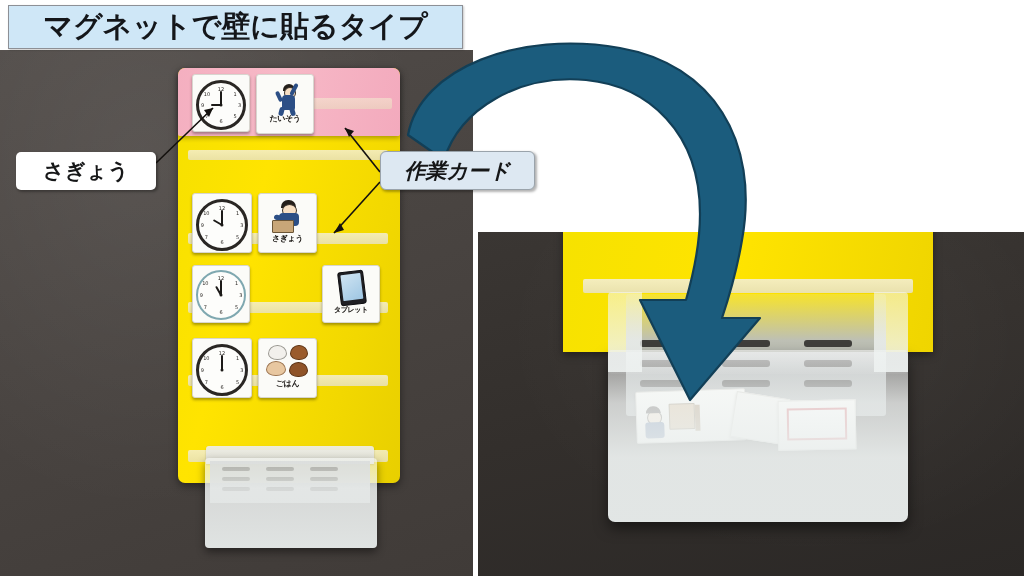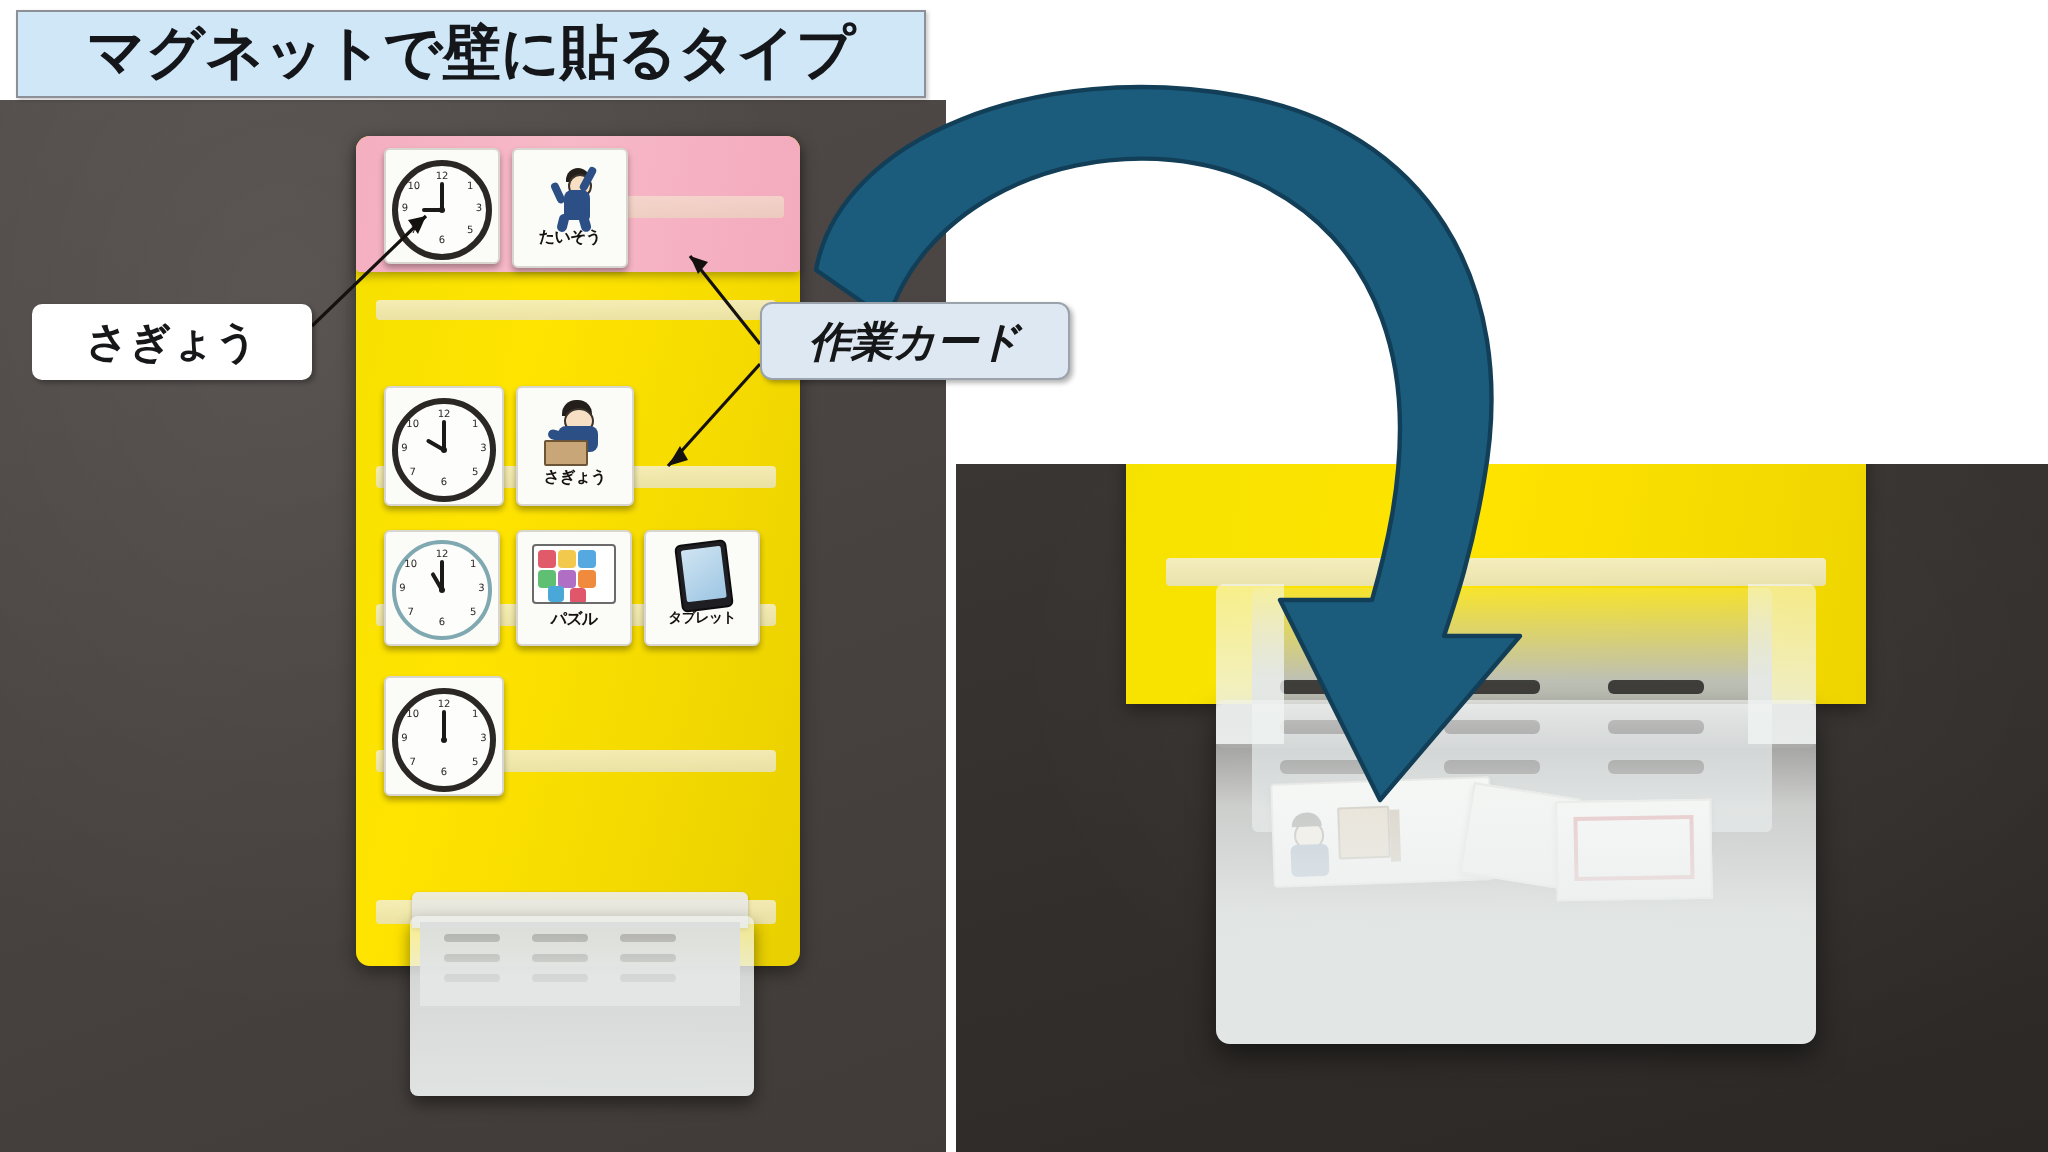--- a/index.html
+++ b/index.html
@@ -165,35 +165,20 @@
         <div class="num" style="left:50%;top:88%;">6</div>
         <div class="num" style="left:16%;top:76%;">7</div>
         <div class="num" style="left:7%;top:50%;">9</div>
         <div class="num" style="left:16%;top:24%;">10</div>
         <div class="hand" style="width:1.6px;height:15px;left:50%;top:calc(50% - 15px);margin-left:-0.8px;transform:rotate(0deg);"></div>
         <div class="hand" style="width:2px;height:10px;left:50%;top:calc(50% - 10px);margin-left:-1px;transform:rotate(330deg);"></div>
         <div class="pivot"></div>
       </div>
     </div>
 
-    <div class="card" style="left:258px;top:215px;width:56px;height:56px;">
-      <div class="pic" style="width:100%;height:40px;">
-        <div class="puzzle" style="left:7px;top:6px;right:7px;bottom:4px;">
-          <div style="position:absolute;left:2px;top:2px;width:9px;height:9px;background:#e05a6a;border-radius:2px;"></div>
-          <div style="position:absolute;left:12px;top:2px;width:9px;height:9px;background:#f2c94c;border-radius:2px;"></div>
-          <div style="position:absolute;left:22px;top:2px;width:9px;height:9px;background:#56a8e0;border-radius:2px;"></div>
-          <div style="position:absolute;left:2px;top:12px;width:9px;height:9px;background:#5fbf72;border-radius:2px;"></div>
-          <div style="position:absolute;left:12px;top:12px;width:9px;height:9px;background:#b06fc4;border-radius:2px;"></div>
-          <div style="position:absolute;left:22px;top:12px;width:9px;height:9px;background:#f08a3c;border-radius:2px;"></div>
-          <div style="position:absolute;left:7px;top:20px;width:8px;height:8px;background:#4aa8d8;border-radius:2px;"></div>
-          <div style="position:absolute;left:18px;top:21px;width:8px;height:8px;background:#e0566a;border-radius:2px;"></div>
-        </div>
-      </div>
-      <div class="card-label">パズル</div>
-    </div>
 
     <div class="card" style="left:322px;top:215px;width:56px;height:56px;">
       <div class="pic" style="width:100%;height:40px;">
         <div class="tablet" style="left:16px;top:5px;width:24px;height:32px;transform:rotate(-7deg);">
           <div class="tablet-screen"></div>
         </div>
       </div>
       <div class="card-label" style="font-size:7px;">タブレット</div>
     </div>
 
@@ -206,20 +191,29 @@
         <div class="num" style="left:50%;top:88%;">6</div>
         <div class="num" style="left:16%;top:76%;">7</div>
         <div class="num" style="left:7%;top:50%;">9</div>
         <div class="num" style="left:16%;top:24%;">10</div>
         <div class="hand" style="width:1.6px;height:15px;left:50%;top:calc(50% - 15px);margin-left:-0.8px;transform:rotate(0deg);"></div>
         <div class="hand" style="width:2px;height:10px;left:50%;top:calc(50% - 10px);margin-left:-1px;transform:rotate(0deg);"></div>
         <div class="pivot"></div>
       </div>
     </div>
 
+    <div class="card" style="left:258px;top:288px;width:57px;height:58px;">
+      <div class="pic" style="width:100%;height:41px;">
+        <div class="bowl" style="left:9px;top:6px;width:17px;height:13px;background:#f2f0ec;border:1px solid #9a9892;"></div>
+        <div class="bowl" style="left:31px;top:6px;width:16px;height:13px;background:#9a5b2c;border:1px solid #5e3516;"></div>
+        <div class="bowl" style="left:7px;top:22px;width:18px;height:13px;background:#e8c7a0;border:1px solid #9c7450;"></div>
+        <div class="bowl" style="left:30px;top:23px;width:17px;height:13px;background:#8f5328;border:1px solid #5a3114;"></div>
+      </div>
+      <div class="card-label">ごはん</div>
+    </div>
 
     <div style="position:absolute;left:206px;top:396px;width:168px;height:18px;
                 background:linear-gradient(180deg,#eeeeea,#dcdcd6);opacity:.92;border-radius:3px 3px 0 0;
                 box-shadow:0 1px 2px rgba(0,0,0,0.25);"></div>
     <div style="position:absolute;left:210px;top:411px;width:160px;height:42px;
                 background:linear-gradient(180deg,#b9bcbb,#9fa3a3);opacity:.95;">
       <div class="vent" style="left:12px;top:6px;width:28px;height:4px;"></div>
       <div class="vent" style="left:56px;top:6px;width:28px;height:4px;"></div>
       <div class="vent" style="left:100px;top:6px;width:28px;height:4px;"></div>
       <div class="vent" style="left:12px;top:16px;width:28px;height:4px;"></div>

